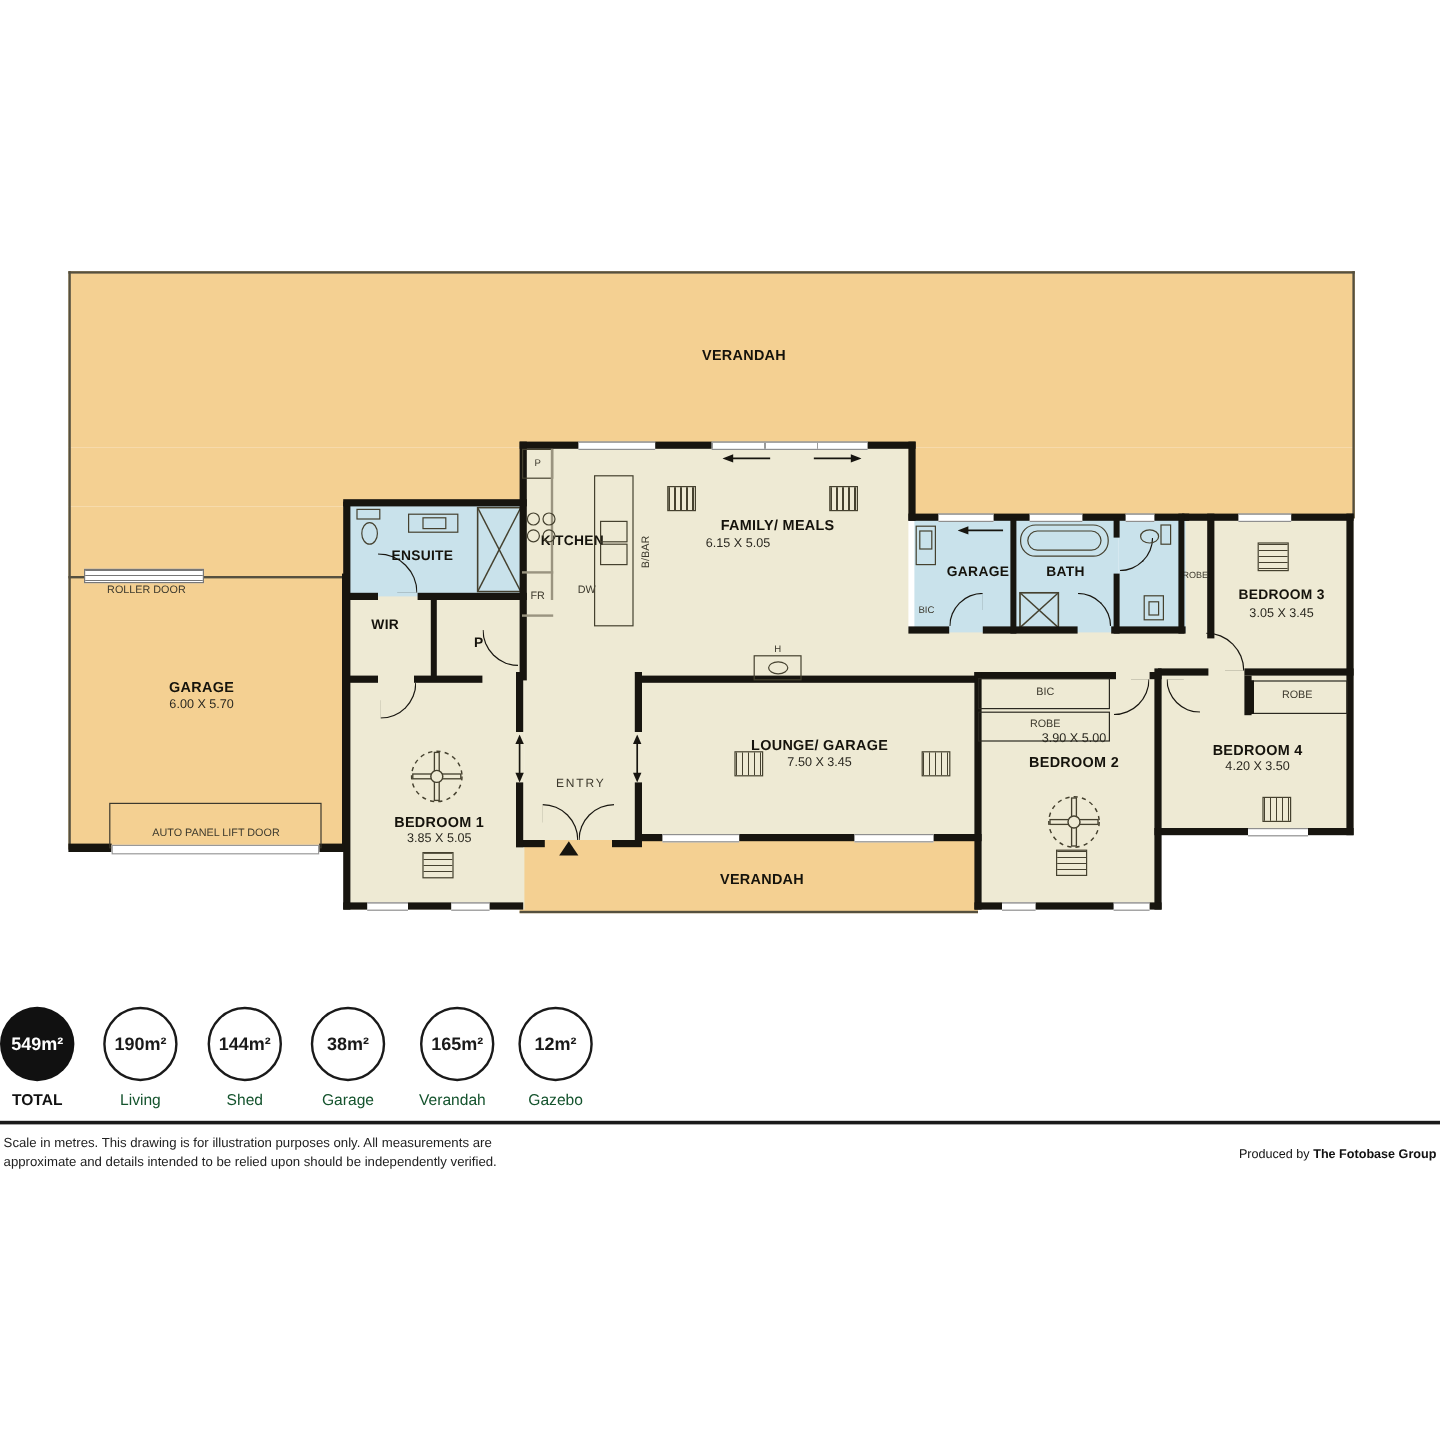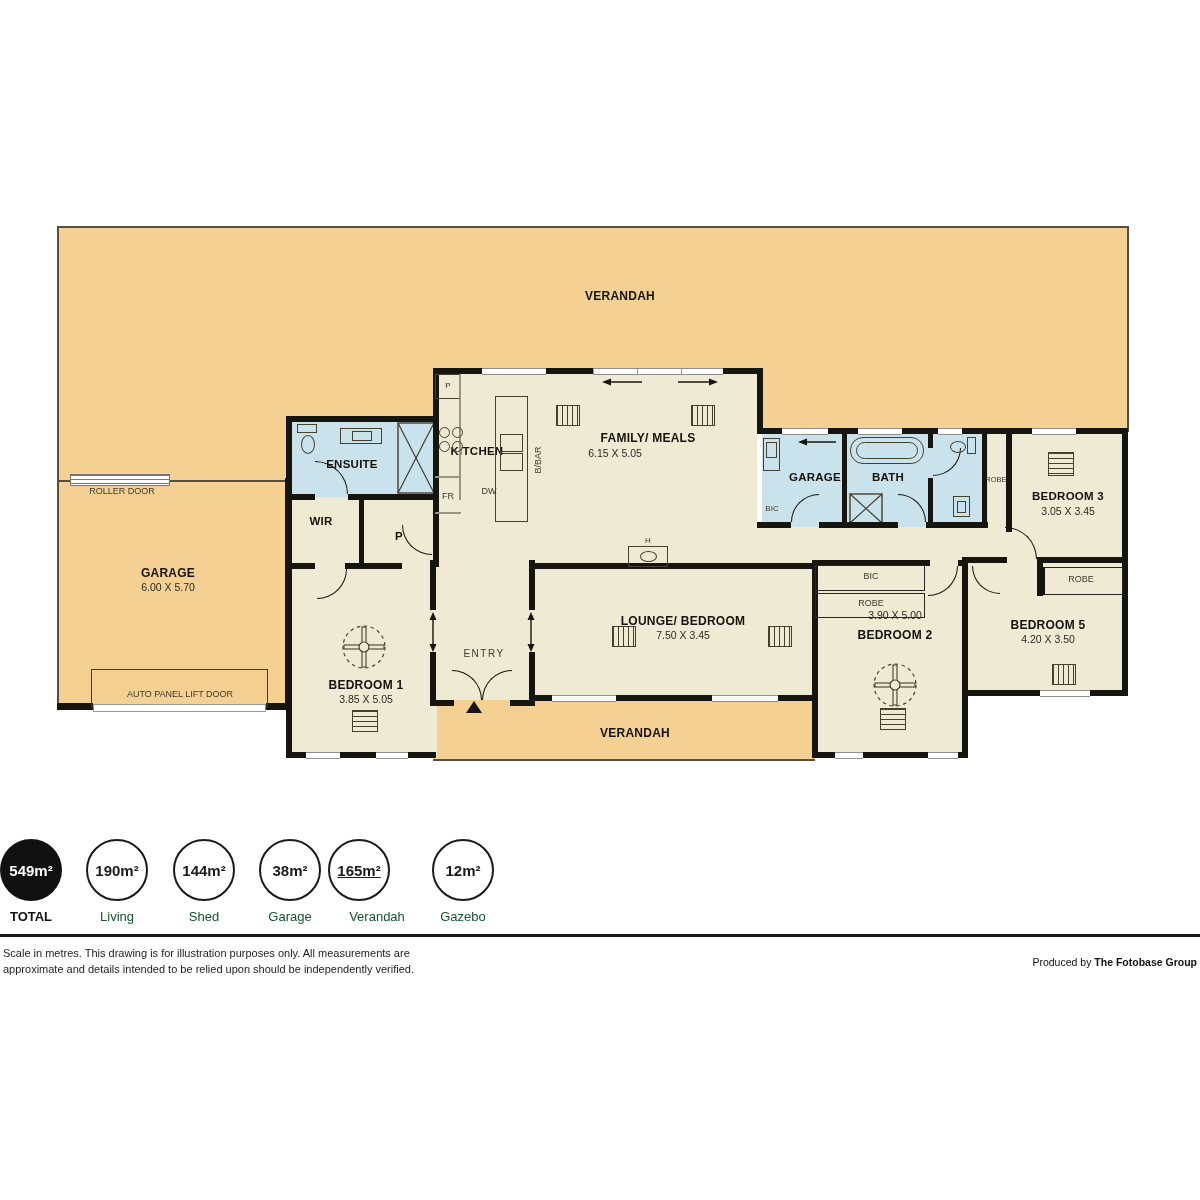--- a/index.html
+++ b/index.html
@@ -149,45 +149,45 @@
   <div class="lbl rname" style="left:815px;top:471px;">GARAGE</div>
   <div class="lbl sm8" style="left:772px;top:504px;">BIC</div>
   <div class="lbl rname" style="left:888px;top:471px;">BATH</div>
   <div class="lbl tiny" style="left:996px;top:475px;">ROBE</div>
   <div class="lbl rname" style="left:1068px;top:490px;">BEDROOM 3</div>
   <div class="lbl dims" style="left:1068px;top:505px;">3.05 X 3.45</div>
   <div class="lbl sm8" style="left:648px;top:536px;">H</div>
   <div class="lbl sm" style="left:871px;top:571px;">BIC</div>
   <div class="lbl sm" style="left:871px;top:598px;">ROBE</div>
   <div class="lbl sm" style="left:1081px;top:574px;">ROBE</div>
-  <div class="lbl rname big" style="left:683px;top:614px;">LOUNGE/ BEDROOM</div>
+  <div class="lbl rname big" style="left:683px;top:614px;">LOUNGE/ GARAGE</div>
   <div class="lbl dims" style="left:683px;top:629px;">7.50 X 3.45</div>
   <div class="lbl entrylbl" style="left:484px;top:648px;">ENTRY</div>
   <div class="lbl rname big" style="left:366px;top:678px;">BEDROOM 1</div>
   <div class="lbl dims" style="left:366px;top:693px;">3.85 X 5.05</div>
   <div class="lbl rname big" style="left:895px;top:628px;">BEDROOM 2</div>
   <div class="lbl dims" style="left:895px;top:609px;">3.90 X 5.00</div>
-  <div class="lbl rname big" style="left:1048px;top:618px;">BEDROOM 5</div>
+  <div class="lbl rname big" style="left:1048px;top:618px;">BEDROOM 4</div>
   <div class="lbl dims" style="left:1048px;top:633px;">4.20 X 3.50</div>
   <div class="lbl rname big" style="left:635px;top:726px;">VERANDAH</div>
 
   <div>
     <div class="lg-circle lg-filled" style="left:0px;top:839px;">
         <span class="lg-val">549m²</span>
       </div>
     <div class="lg-circle lg-outline" style="left:86px;top:839px;">
         <span class="lg-val">190m²</span>
       </div>
     <div class="lg-circle lg-outline" style="left:173px;top:839px;">
         <span class="lg-val">144m²</span>
       </div>
     <div class="lg-circle lg-outline" style="left:259px;top:839px;">
         <span class="lg-val">38m²</span>
       </div>
-    <div class="lg-circle lg-outline" style="left:328px;top:839px;text-decoration:underline;">
+    <div class="lg-circle lg-outline" style="left:350px;top:839px;">
         <span class="lg-val">165m²</span>
       </div>
     <div class="lg-circle lg-outline" style="left:432px;top:839px;">
         <span class="lg-val">12m²</span>
       </div>
     <div class="lg-name b" style="left:31px;top:909px;text-align:right;">TOTAL</div>
     <div class="lg-name" style="left:117px;top:909px;">Living</div>
     <div class="lg-name" style="left:204px;top:909px;">Shed</div>
     <div class="lg-name" style="left:290px;top:909px;">Garage</div>
     <div class="lg-name" style="left:377px;top:909px;">Verandah</div>

